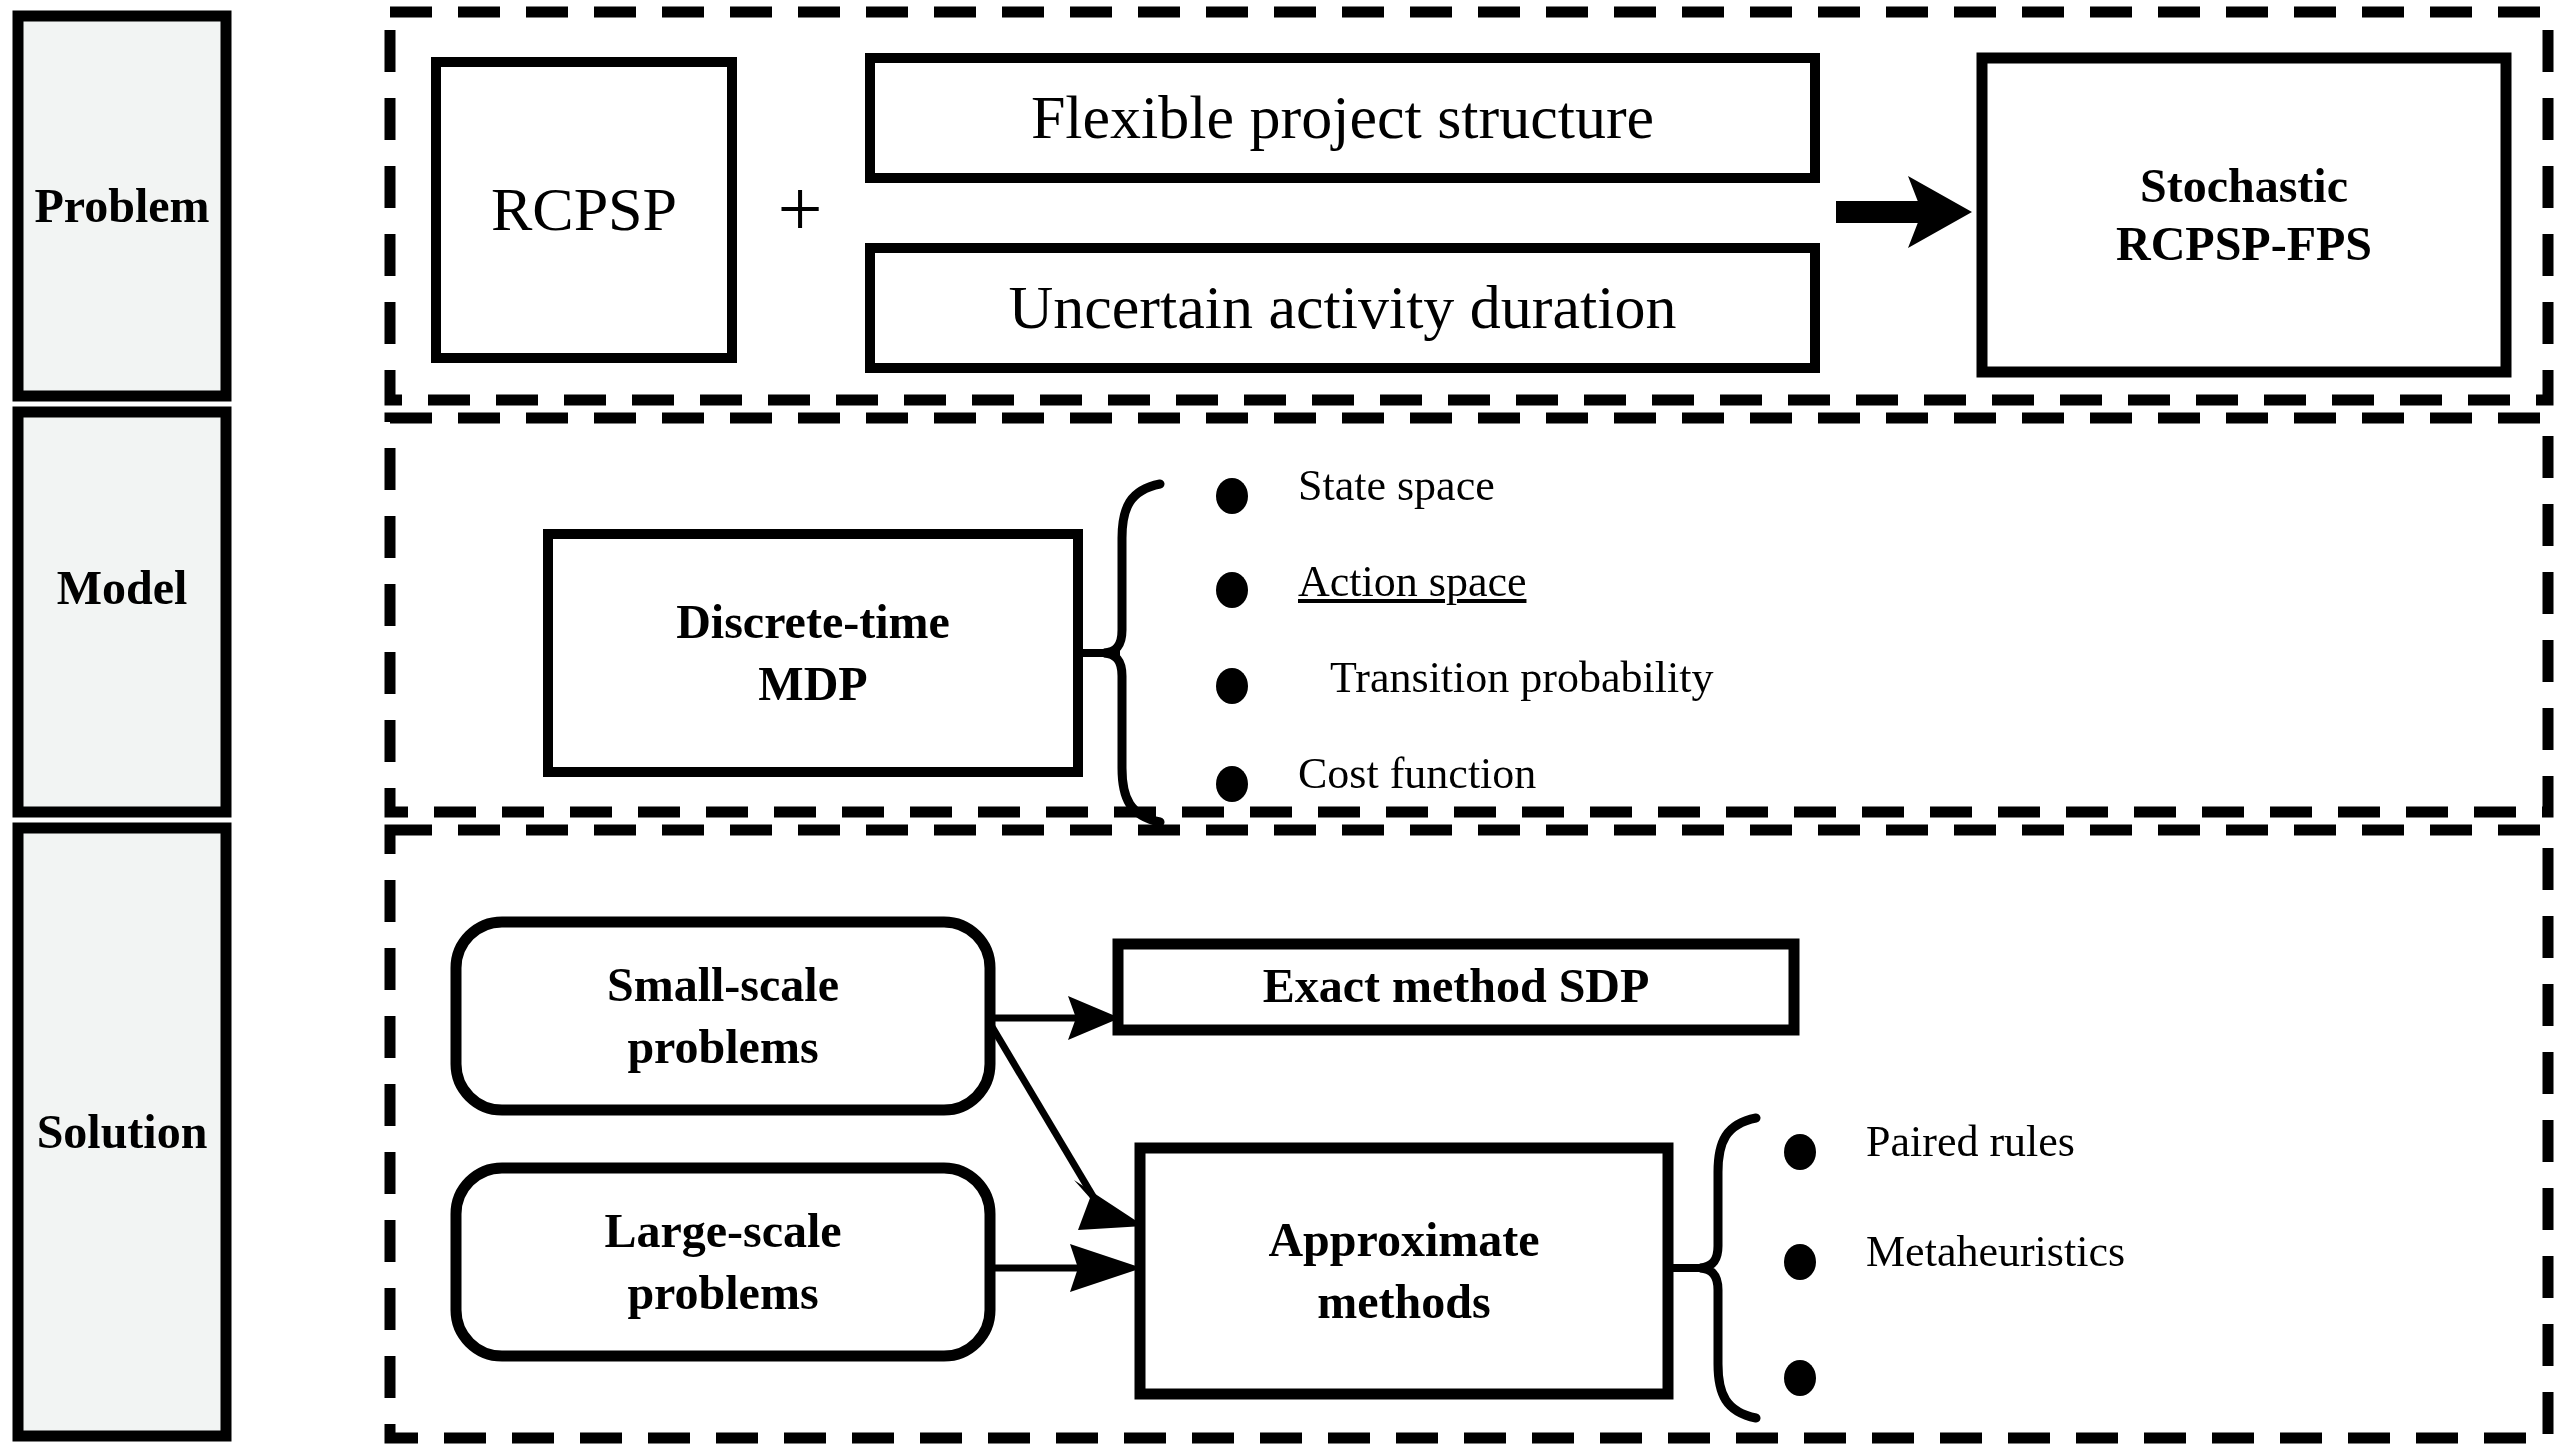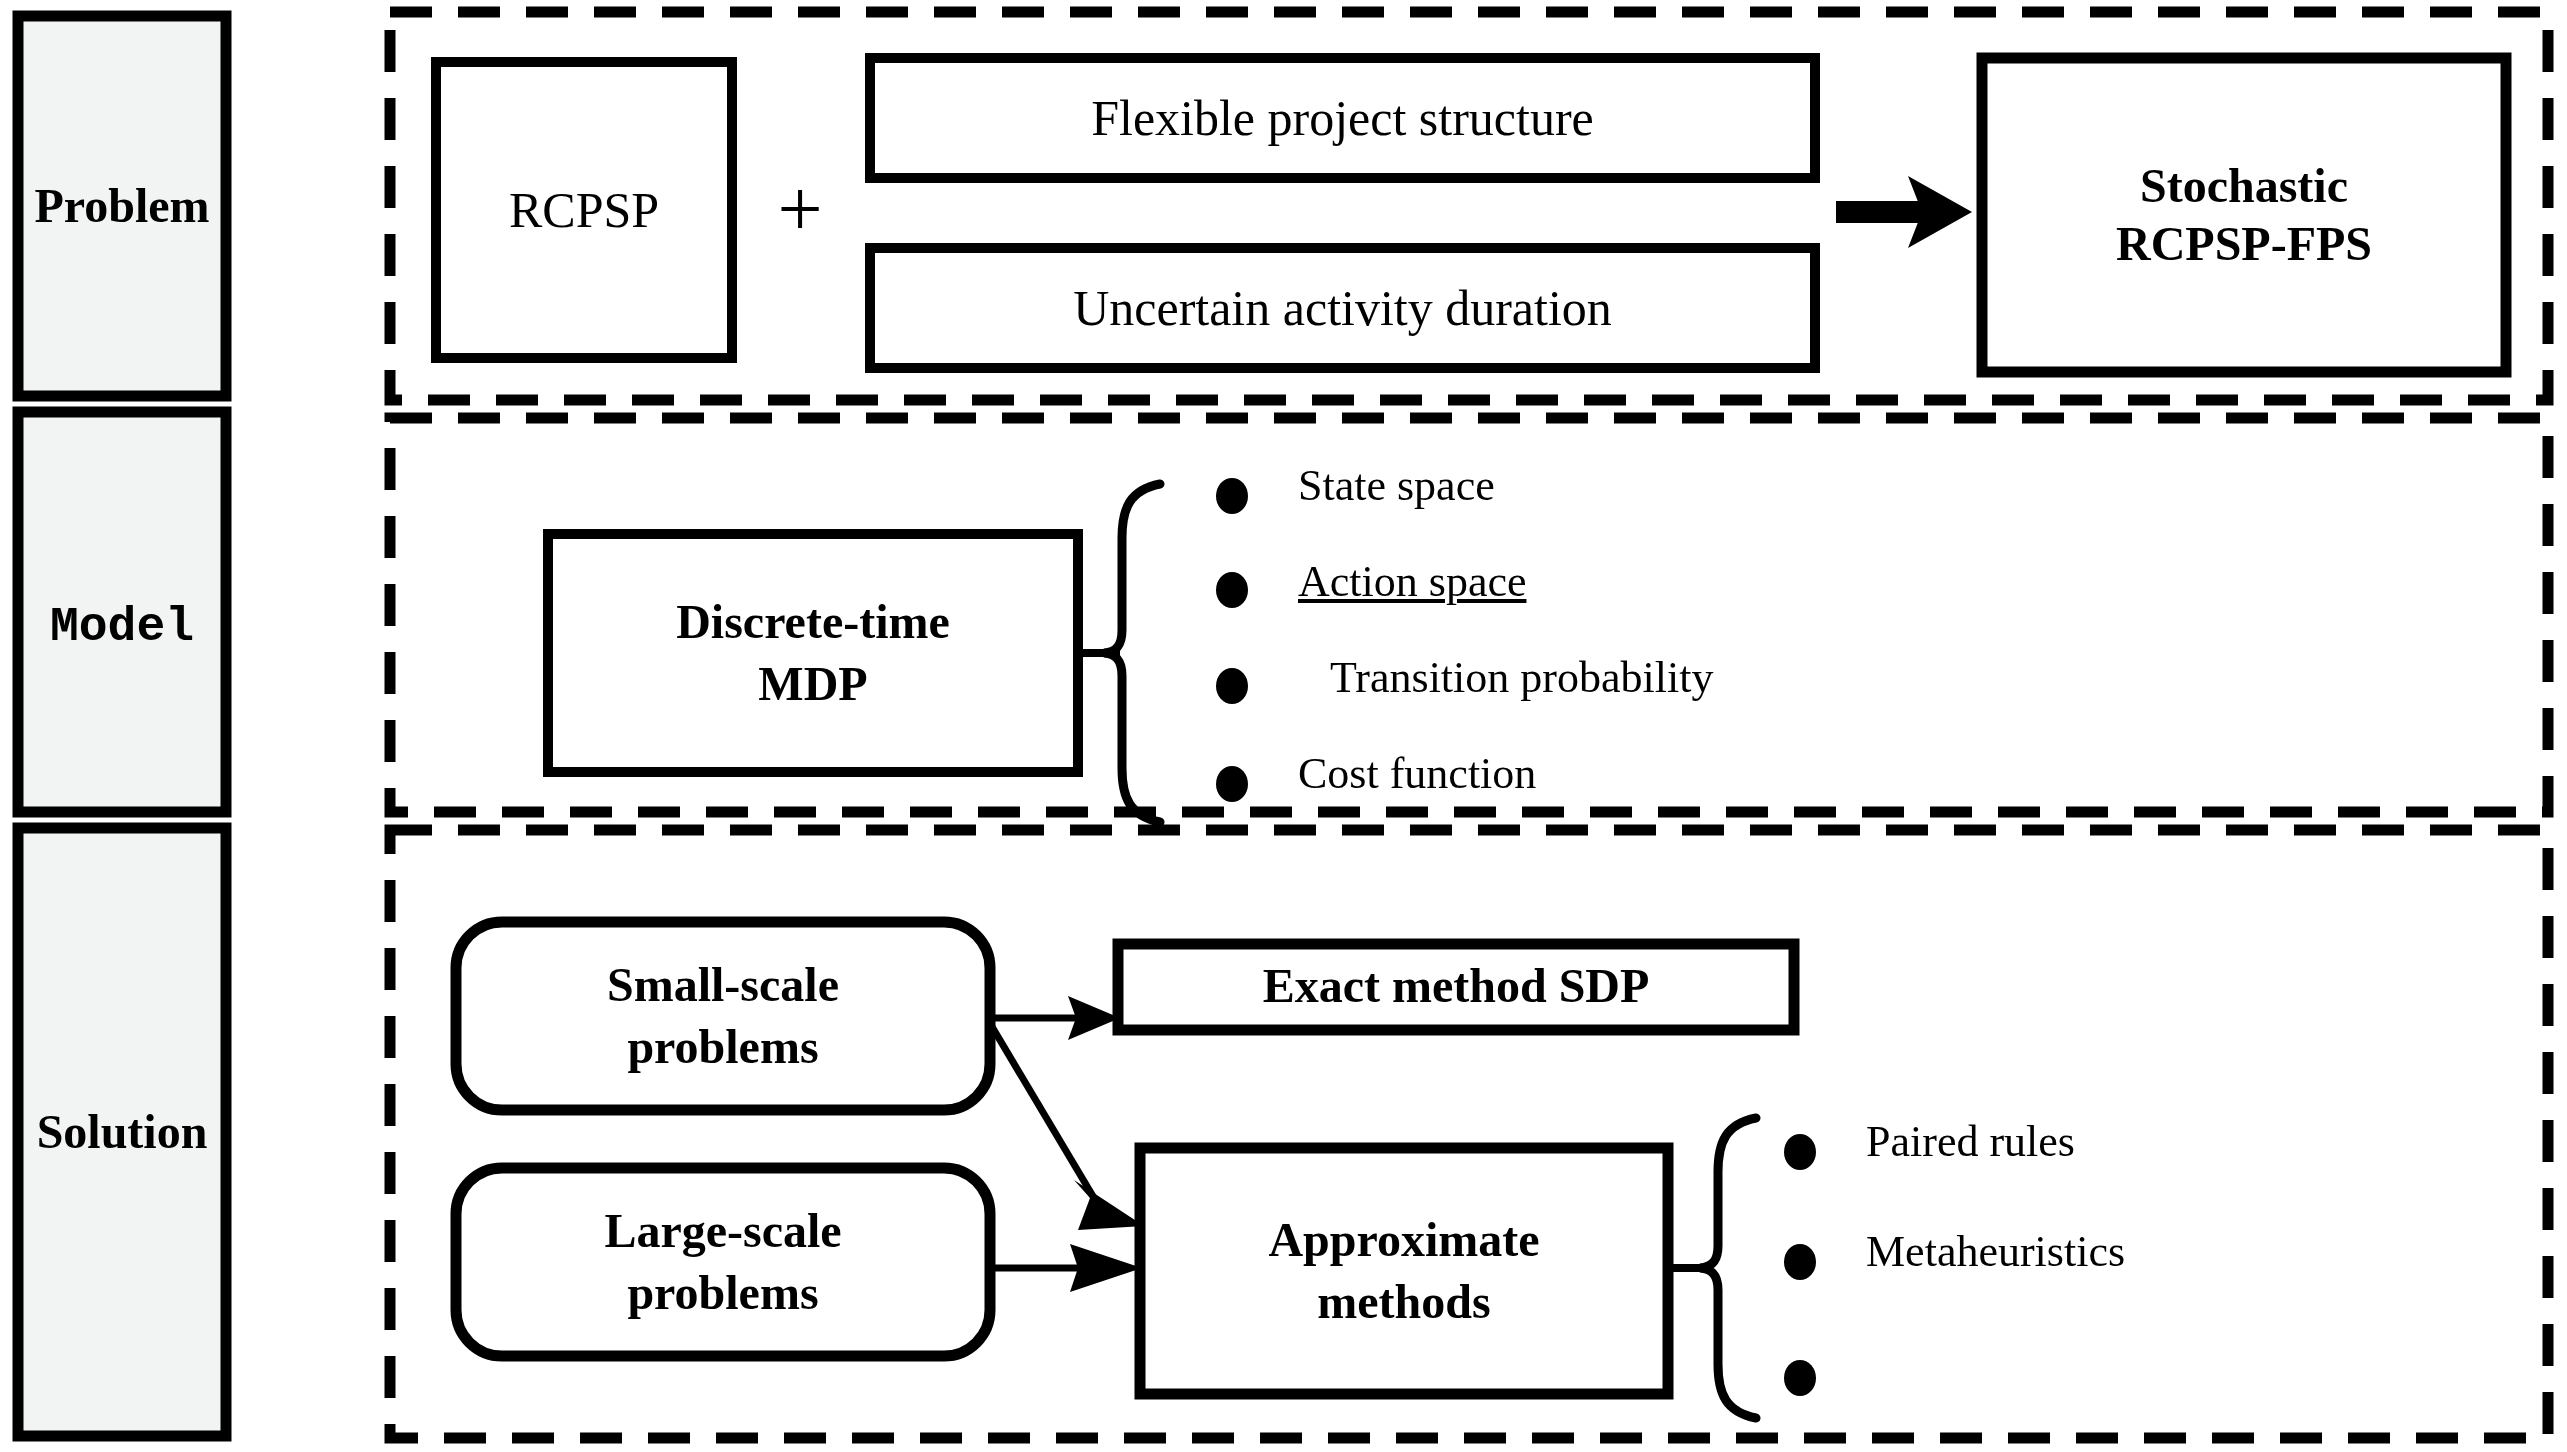--- a/index.html
+++ b/index.html
@@ -34,21 +34,21 @@
     color: #000000;
     white-space: pre-line;
     pointer-events: none;
   }
   .stage-label {
     font-weight: bold;
     font-size: 48px;
   }
   .serif-reg {
     font-weight: normal;
-    font-size: 50px;
+    font-size: 62px;
   }
   .serif-bold {
     font-weight: bold;
     font-size: 48px;
   }
   .plus-sign {
     font-weight: normal;
     font-size: 80px;
   }
   .bullet-text {
@@ -137,21 +137,21 @@
              L 1718 1364
              C 1718 1394 1726 1412 1756 1418" fill="none" stroke="#000000" stroke-width="9" stroke-linecap="round"></path>
 
     <ellipse cx="1800" cy="1152" rx="16" ry="18" fill="#000000"></ellipse>
     <ellipse cx="1800" cy="1262" rx="16" ry="18" fill="#000000"></ellipse>
     <ellipse cx="1800" cy="1378" rx="16" ry="18" fill="#000000"></ellipse>
 
   </svg>
 
   <div class="lbl stage-label" style="left:18px; top:16px; width:208px; height:380px;">Problem</div>
-  <div class="lbl stage-label" style="left:18px; top:428px; width:208px; height:400px;font-family:Liberation Mono, monospace;">Model</div>
+  <div class="lbl stage-label" style="left:18px; top:388px; width:208px; height:400px;">Model</div>
   <div class="lbl stage-label" style="left:18px; top:828px; width:208px; height:608px;">Solution</div>
 
   <div class="lbl serif-reg" style="left:436px; top:62px; width:296px; height:296px;">RCPSP</div>
 
   <div class="lbl plus-sign" style="left:740px; top:62px; width:120px; height:296px;">+</div>
 
   <div class="lbl serif-reg" style="left:870px; top:58px; width:945px; height:120px;">Flexible project structure</div>
 
   <div class="lbl serif-reg" style="left:870px; top:248px; width:945px; height:120px;">Uncertain activity duration</div>
 

